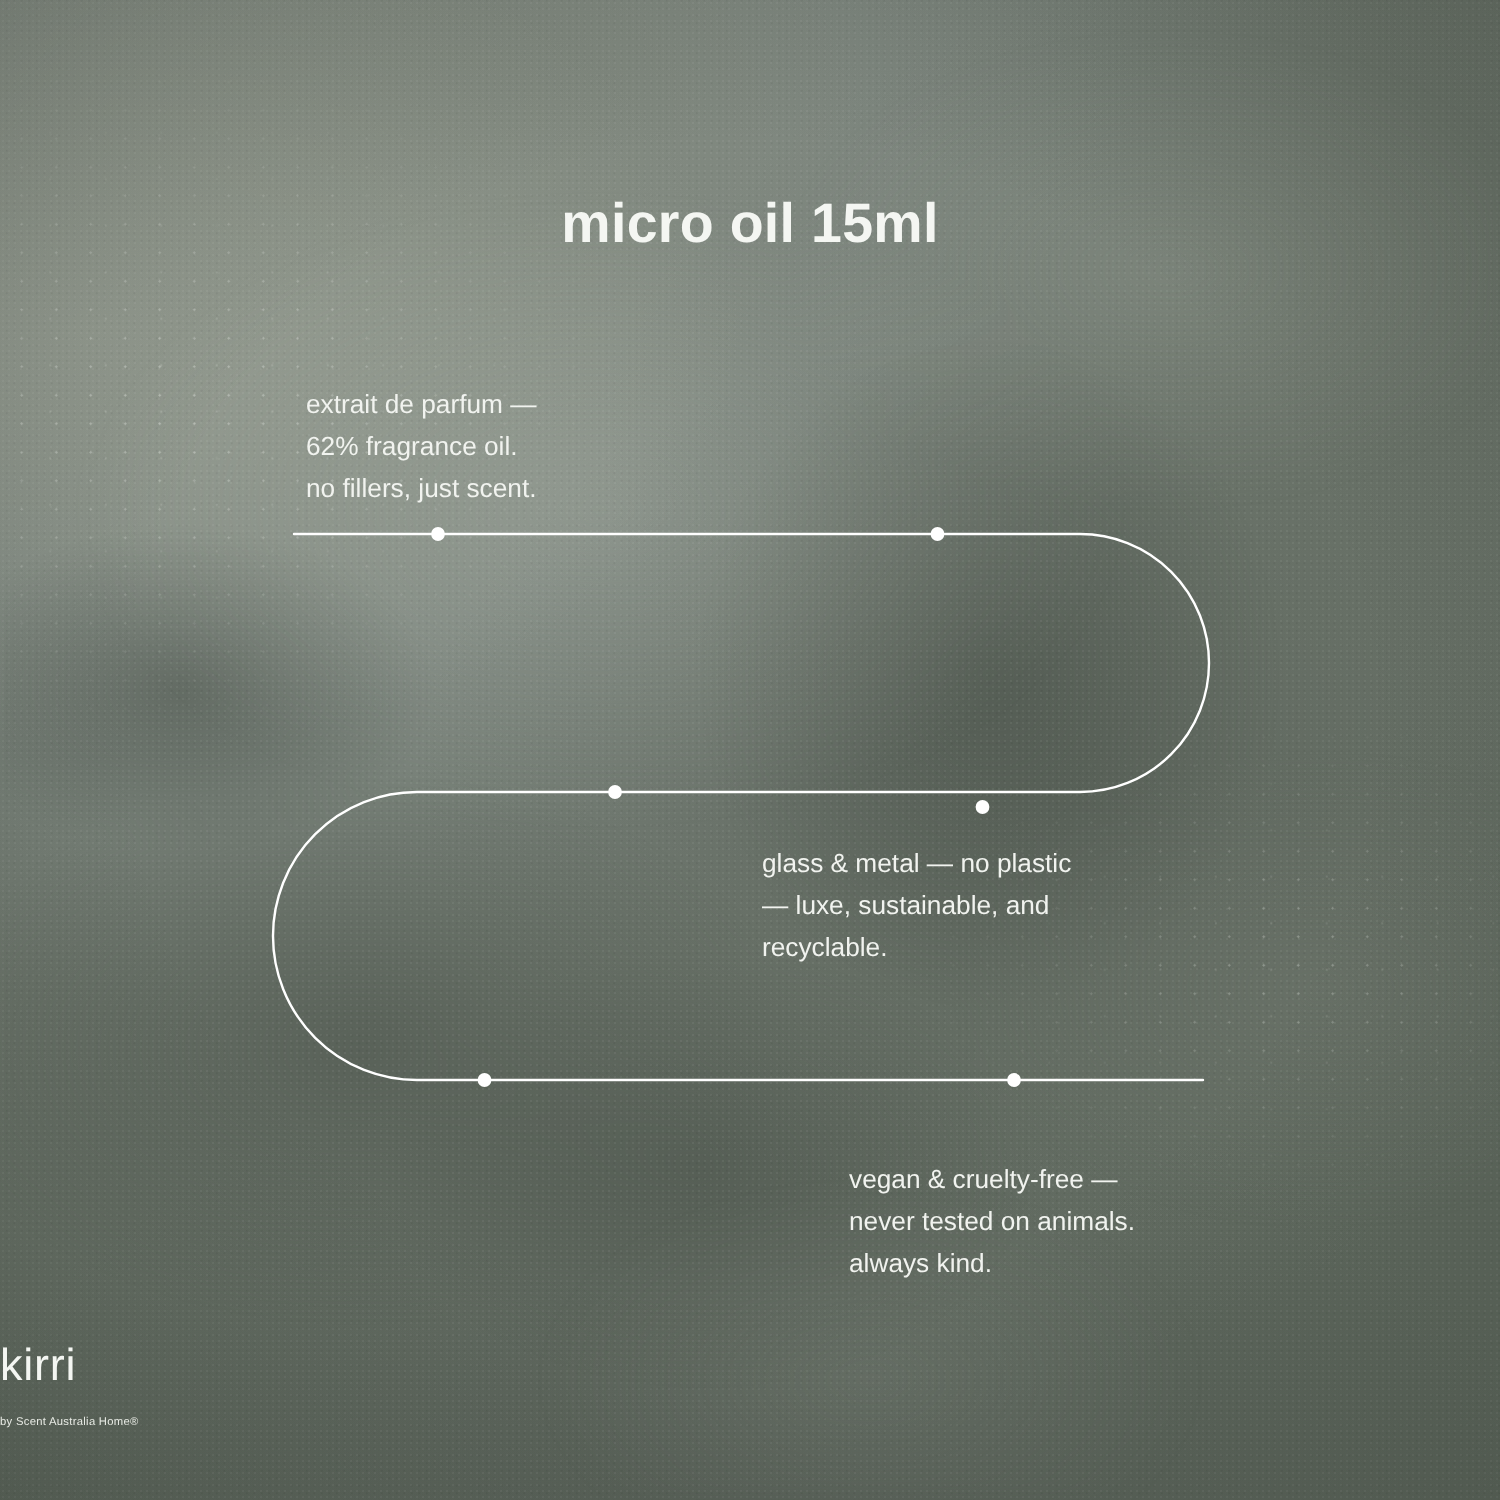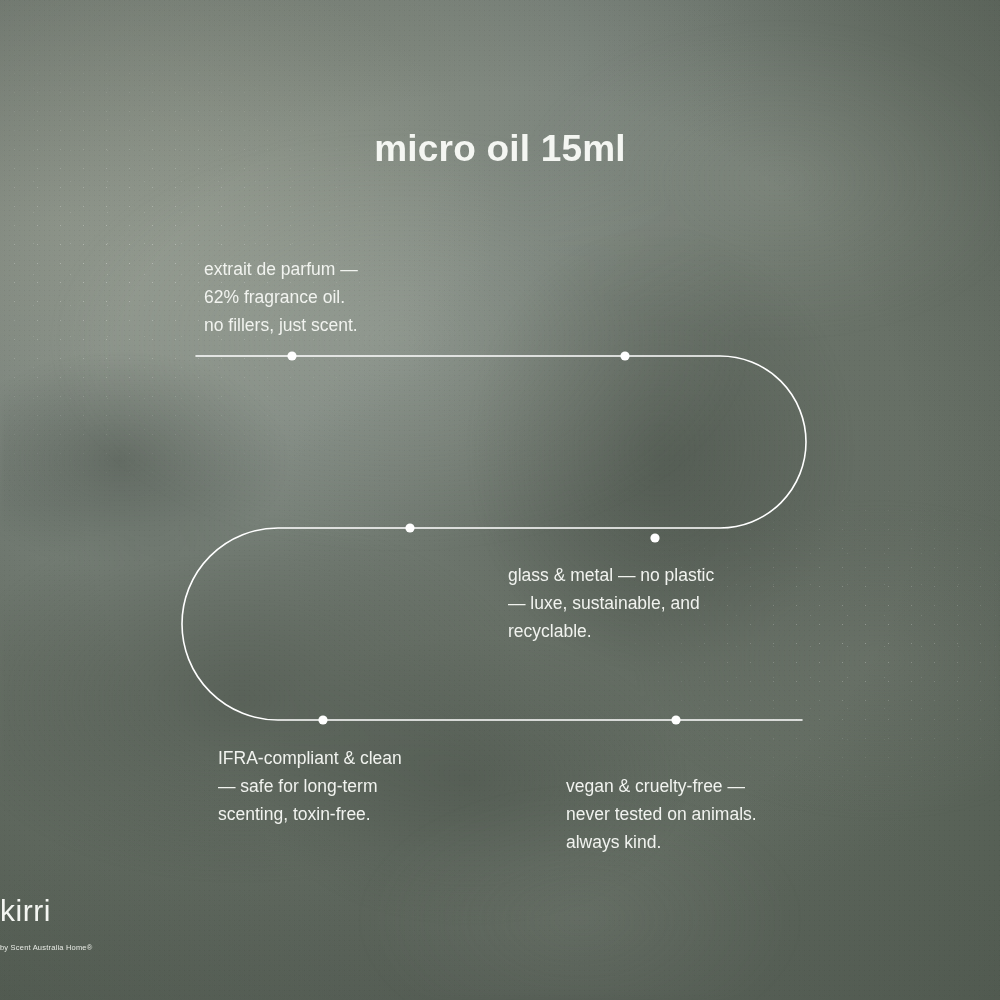--- a/index.html
+++ b/index.html
@@ -164,23 +164,20 @@
       <circle cx="323" cy="720" r="4.6" fill="#ffffff"></circle>
       <circle cx="676" cy="720" r="4.6" fill="#ffffff"></circle>
     </svg>
 
     <div class="feature f-extrait">extrait de parfum —
 62% fragrance oil.
 no fillers, just scent.</div>
     <div class="feature f-glass">glass &amp; metal — no plastic
 — luxe, sustainable, and
 recyclable.</div>
-    <div class="feature f-ifra">IFRA-compliant &amp; clean
-— safe for long-term
-scenting, toxin-free.</div>
     <div class="feature f-vegan">vegan &amp; cruelty-free —
 never tested on animals.
 always kind.</div>
 
     <div class="brand">
       <div class="brand-name">kirri</div>
       <div class="brand-sub">by Scent Australia Home®</div>
     </div>
 
   </div>

